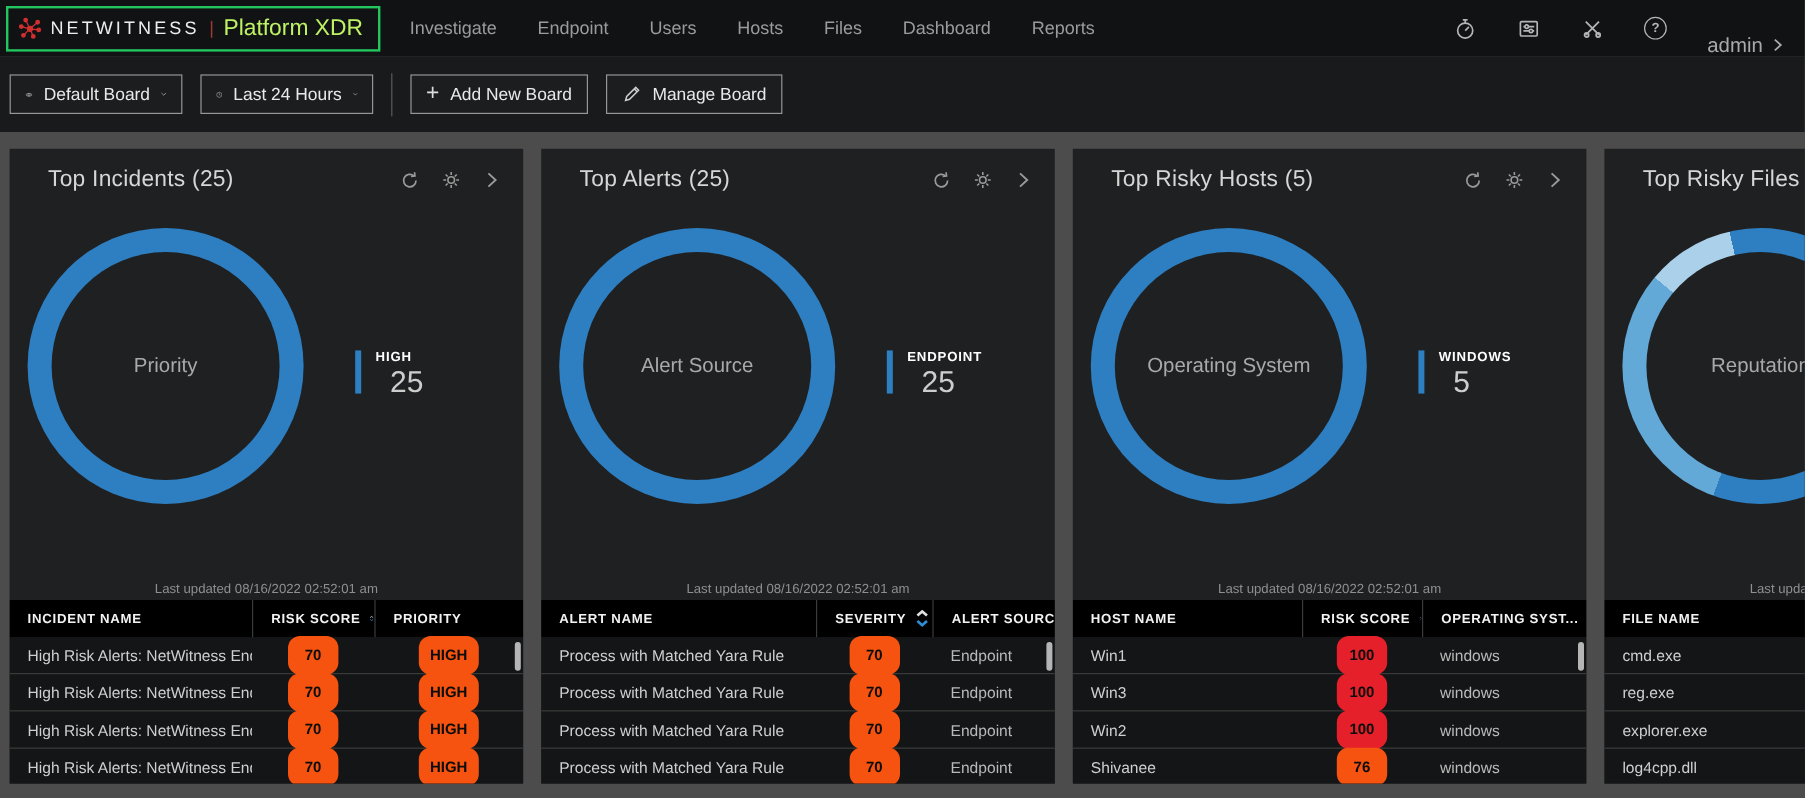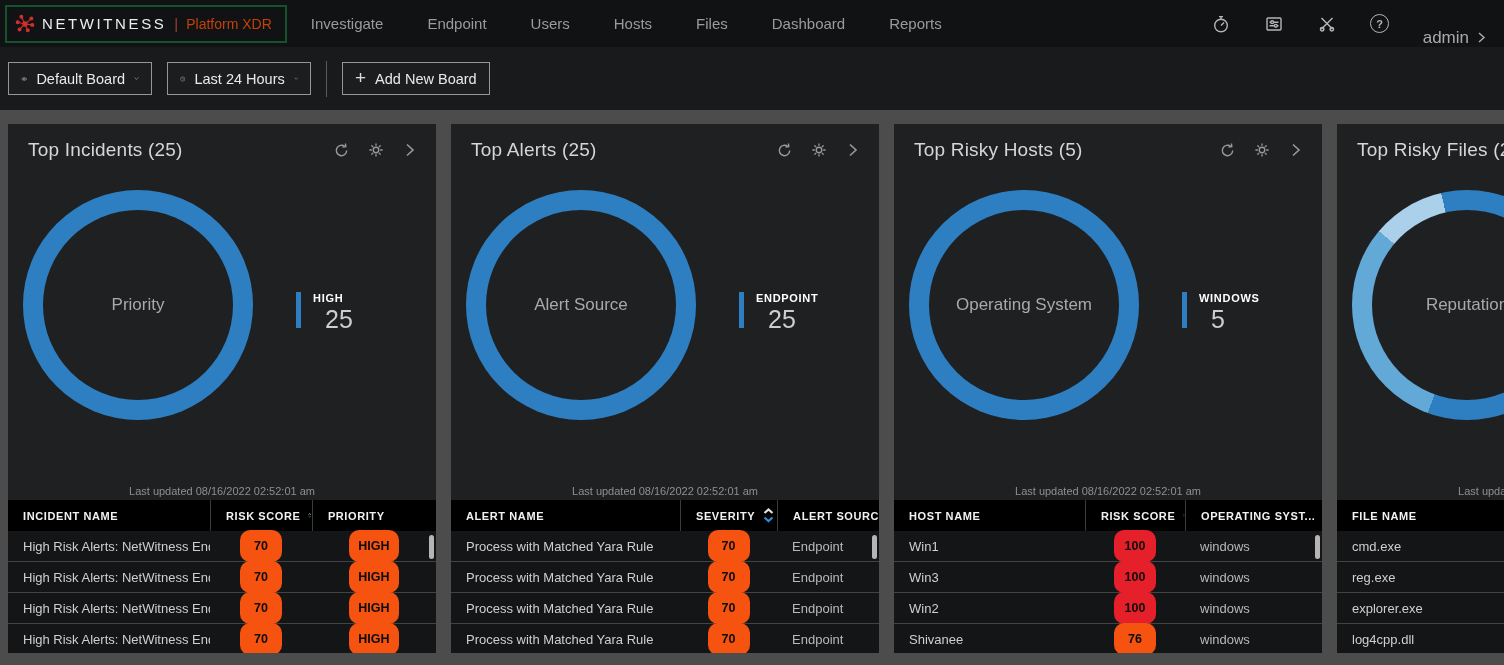--- a/index.html
+++ b/index.html
@@ -3,40 +3,40 @@
 <meta charset="utf-8">
 <style>
   html,body{margin:0;padding:0;}
   body{
     width:1504px;height:665px;position:relative;overflow:hidden;
     background:#4c4c4c;font-family:"Liberation Sans",sans-serif;
     -webkit-font-smoothing:antialiased;
   }
   
   .topnav{position:absolute;top:0;left:0;width:100%;height:47px;background:#111214;display:flex;align-items:center;z-index:5;}
-  .brand{display:flex;align-items:center;gap:7px;border:2px solid #14532d;height:34px;margin-left:5px;padding:0 13px 0 8px;cursor:pointer;}
+  .brand{display:flex;align-items:center;gap:7px;border:2px solid #22c55e;height:34px;margin-left:5px;padding:0 13px 0 8px;cursor:pointer;}
   .brand-name{color:#ededed;font-size:15px;font-weight:500;letter-spacing:2.6px;white-space:nowrap;}
   .brand-sep{color:#a23a33;font-size:15px;margin:0 1px;}
-  .brand-product{color:#c2410c;font-size:14px;white-space:nowrap;}
-  .nav-items{display:flex;gap:44px;margin-left:24px;}
+  .brand-product{color:#bef264;font-size:19px;white-space:nowrap;}
+  .nav-items{display:flex;gap:34px;margin-left:24px;}
   .nav-item{color:#9b9b9b;font-size:15px;cursor:pointer;white-space:nowrap;}
   .nav-right{margin-left:auto;display:flex;align-items:center;gap:33px;padding-right:18px;}
   .nav-icon{display:inline-flex;align-items:center;justify-content:center;width:20px;height:20px;cursor:pointer;}
   .help-badge{width:17px;height:17px;border:1.4px solid #b5b5b5;border-radius:50%;color:#b5b5b5;font-size:11px;display:inline-flex;align-items:center;justify-content:center;font-weight:bold;}
   .admin{display:flex;align-items:center;gap:8px;color:#a9a9a9;font-size:17px;cursor:pointer;margin-top:28px;}
   
   .toolbar{position:absolute;top:47px;left:0;width:100%;height:63px;background:#191a1b;display:flex;align-items:center;padding-left:8px;box-sizing:border-box;gap:15px;z-index:4;}
   .tb-btn{height:33px;border:1px solid #95959a;background:#1c1d1e;color:#e9e9e9;display:flex;align-items:center;font-size:14.5px;padding:0 12px;gap:9px;box-sizing:border-box;cursor:pointer;white-space:nowrap;}
   .tb-select{width:144px;}
   .tb-select .chev{margin-left:auto;}
   .tb-divider{width:1px;height:36px;background:#5a5a5a;}
   .plus-glyph{font-size:19px;font-weight:300;line-height:1;color:#dcdcdc;margin-top:-2px;}
   
   .card{position:absolute;top:124px;width:428px;height:529px;background:#1f2021;overflow:hidden;}
-  .card-header{display:flex;align-items:center;padding:15px 18px 0 20px;}
+  .card-header{display:flex;align-items:center;padding:15px 18px 0 20px;margin-left:12px;}
   .card-title{margin:0;font-size:19px;font-weight:400;color:#d6d6d6;letter-spacing:.2px;white-space:nowrap;}
   .card-actions{margin-left:auto;display:flex;align-items:center;gap:17px;}
   .card-actions .nav-icon{width:17px;height:17px;}
   .donut{position:absolute;left:15px;top:66px;width:230px;height:230px;border-radius:50%;display:flex;align-items:center;justify-content:center;cursor:pointer;}
   .donut::after{content:"";position:absolute;inset:20px;background:#1f2021;border-radius:50%;}
   .donut-label{position:relative;z-index:1;color:#a9a9a9;font-size:17px;white-space:nowrap;}
   .legend{position:absolute;left:288px;top:168px;display:flex;gap:12px;}
   .legend-bar{width:5px;height:36px;}
   .legend-label{font-size:11px;font-weight:bold;color:#fff;letter-spacing:.7px;}
   .legend-value{font-size:25px;font-weight:300;color:#cdcdcd;line-height:1.05;margin-top:2px;margin-left:12px;}
@@ -145,20 +145,26 @@
     <span>Last 24 Hours</span>
     <svg class="chev" width="14" height="9" viewBox="0 0 14 9" fill="none" stroke="#cfcfcf" stroke-width="1.5">
       <path d="M1.5 1.5L7 7l5.5-5.5"></path>
     </svg>
   </div>
   <div class="tb-divider"></div>
   <div class="tb-btn">
     <span class="plus-glyph">+</span>
     <span>Add New Board</span>
   </div>
+  <div class="tb-btn">
+    <svg width="17" height="17" viewBox="0 0 18 18" fill="none" stroke="#cfcfcf" stroke-width="1.3">
+      <path d="M3.5 14.5l1-3.5 8-8 2.5 2.5-8 8-3.5 1zM11.2 4.3l2.5 2.5"></path>
+    </svg>
+    <span>Manage Board</span>
+  </div>
 </div>
 
 <section class="card" style="left:8px;">
   <div class="card-header">
     <h2 class="card-title">Top Incidents (25)</h2>
     <div class="card-actions">
       <span class="nav-icon">
         <svg width="17" height="17" viewBox="0 0 18 18" fill="none" stroke="#9a9a9a" stroke-width="1.5">
             <path d="M14.5 9A5.5 5.5 0 1 1 12.6 4.8"></path>
             <path d="M13.2 1.6l.3 3.4-3.4.3"></path>

